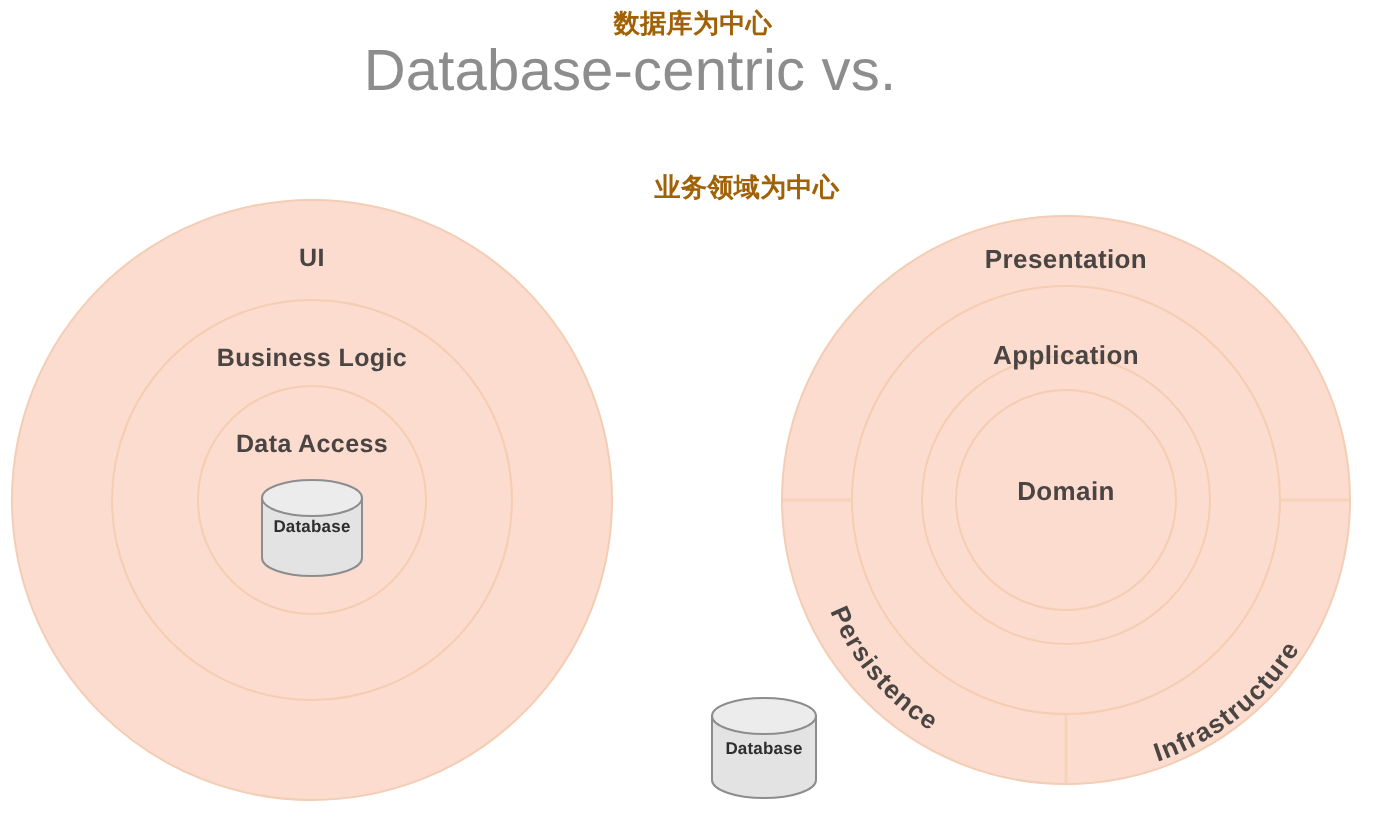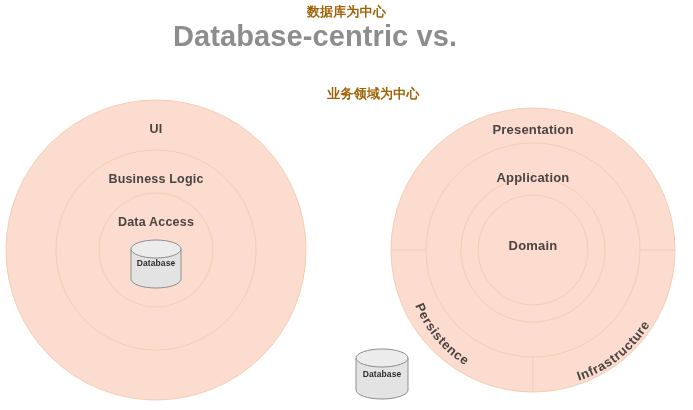--- a/index.html
+++ b/index.html
@@ -57,21 +57,21 @@
     padding-left: 27px;
   }
 
   .main-title {
     position: absolute;
     left: 0;
     top: 20px;
     width: 630px;
     text-align: center;
     font-size: 29px;
-    font-weight: 700;
+    font-weight: 400;
     color: #8d8d8d;
     line-height: 33px;
     letter-spacing: 0.1px;
   }
   .main-title .tline {
     display: block;
   }
 
   
   #diagram {

